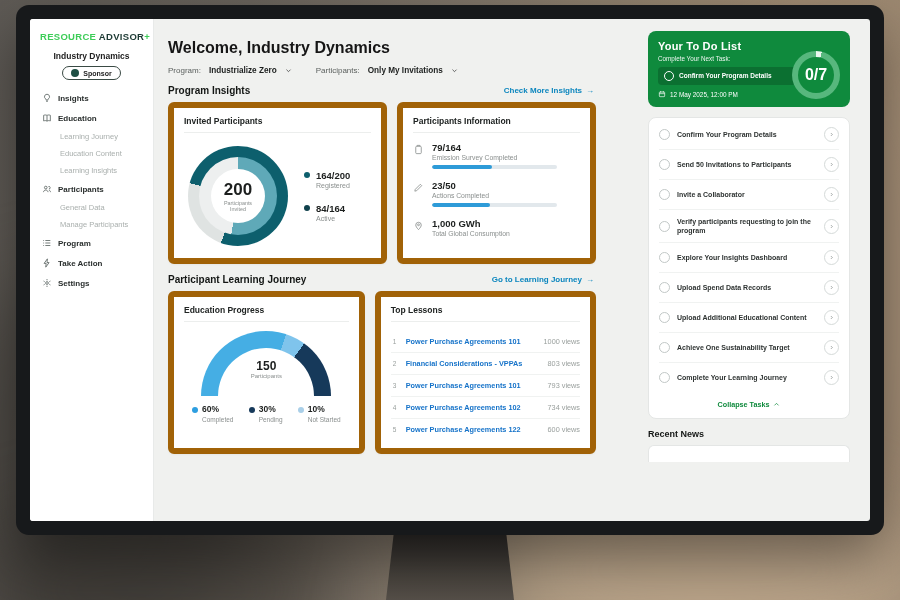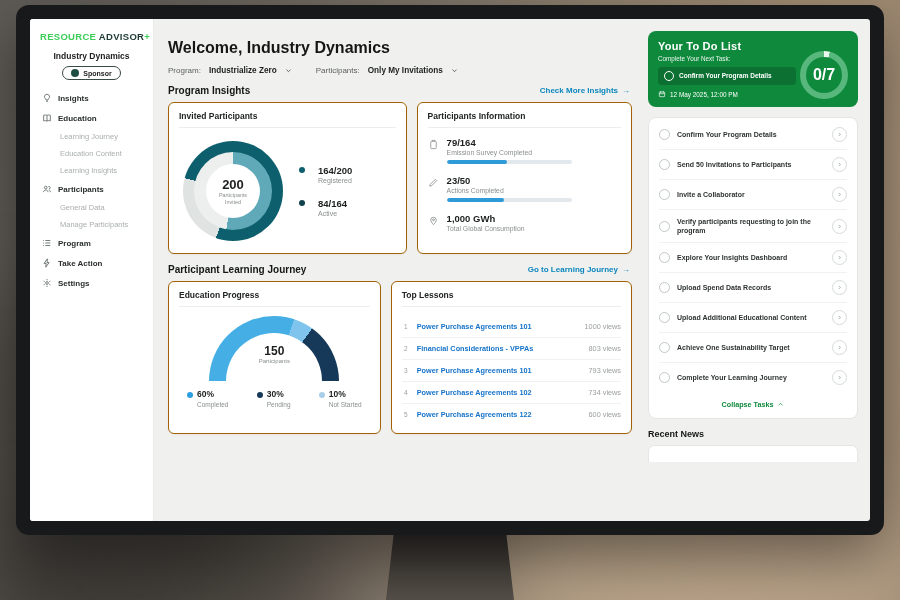--- a/index.html
+++ b/index.html
@@ -35,35 +35,35 @@
   .main{flex:1;min-width:0;padding:12px 12px 0 14px;box-sizing:border-box;}
   .welcome{font-size:16px;font-weight:bold;color:#161616;margin:8px 0 9px;}
   .filters{display:flex;gap:24px;align-items:center;font-size:8px;color:#5c615f;margin-bottom:10px;}
   .filter{display:flex;align-items:center;gap:8px;cursor:pointer;}
   .filter b{color:#1c1f1e;font-size:8.2px;}
   .filter svg{width:7px;height:7px;stroke:#333;fill:none;stroke-width:2.5;}
   .sec{display:flex;justify-content:space-between;align-items:center;margin:6px 2px 6px 0;}
   .sec-title{font-size:10px;font-weight:bold;color:#141715;}
   .sec-link{font-size:8px;font-weight:bold;color:#0b86be;display:flex;gap:4px;align-items:center;cursor:pointer;}
   .cards{display:flex;gap:10px;align-items:stretch;}
-  .card{background:#fff;border:1px solid #a16207;border-radius:6px;padding:8px 10px;box-sizing:border-box;
+  .card{background:#fff;border:6px solid #a16207;border-radius:6px;padding:8px 10px;box-sizing:border-box;
     box-shadow:0 1px 2px rgba(0,0,0,.04);}
   .card-title{font-size:8.5px;font-weight:bold;color:#20242%;color:#202423;padding-bottom:6px;border-bottom:1px solid #eceeed;margin-bottom:9px;}
 
   .card-invited{flex:1.12;}
   .invited-body{display:flex;align-items:center;gap:16px;padding:4px 0 4px 4px;}
   .donut{width:100px;height:100px;min-width:100px;position:relative;border-radius:50%;
     background:conic-gradient(#0d5f6d 0 200deg,#dfe3e2 200deg 285deg,#0d5f6d 285deg 360deg);}
   .donut-mid{position:absolute;inset:11px;border-radius:50%;background:conic-gradient(#5fa9b8 0 190deg,#edefef 190deg 360deg);}
   .donut-hole{position:absolute;inset:23px;border-radius:50%;background:#fff;display:flex;flex-direction:column;
     align-items:center;justify-content:center;text-align:center;}
-  .donut-val{font-size:13px;font-weight:bold;color:#1c1f1e;}
+  .donut-val{font-size:17px;font-weight:bold;color:#1c1f1e;}
   .donut-lbl{font-size:5.4px;color:#8a8f8e;width:42px;line-height:1.2;}
   .dleg{display:flex;flex-direction:column;gap:14px;}
-  .dleg-item{display:flex;align-items:flex-start;gap:13px;}
+  .dleg-item{display:flex;align-items:flex-start;gap:6px;}
   .dot{width:6px;height:6px;border-radius:50%;margin-top:2px;flex:none;}
   .dleg-val{font-size:9.5px;font-weight:bold;color:#1c1f1e;}
   .dleg-lbl{font-size:7px;color:#8a8f8e;margin-top:1px;}
 
   .card-info{flex:1;}
   .info-row{display:flex;gap:8px;align-items:flex-start;margin-bottom:11px;}
   .info-row svg{width:11px;height:11px;stroke:#8a8f8e;fill:none;stroke-width:1.8;margin-top:2px;flex:none;}
   .info-val{font-size:9.5px;font-weight:bold;color:#1c1f1e;}
   .info-lbl{font-size:6.8px;color:#8a8f8e;margin-top:1px;}
   .bar{width:125px;height:4px;background:#e2e8ec;border-radius:2px;margin-top:4px;overflow:hidden;}
@@ -84,21 +84,21 @@
 
   .card-lessons{flex:1.15;}
   .lrow{display:flex;align-items:center;gap:7px;padding:6px 0;border-bottom:1px solid #f0f2f1;}
   .lrow:last-child{border-bottom:none;}
   .lnum{font-size:6.5px;color:#9aa09e;width:8px;text-align:center;flex:none;}
   .ltitle{flex:1;font-size:7.3px;color:#1673c9;font-weight:600;white-space:nowrap;overflow:hidden;text-overflow:ellipsis;cursor:pointer;}
   .lviews{font-size:7.3px;color:#3c4140;font-weight:600;white-space:nowrap;}
   .lviews span{color:#9aa09e;font-weight:400;margin-left:2px;}
 
   
-  .right{width:226px;min-width:226px;padding:12px 12px 0 4px;box-sizing:border-box;}
+  .right{width:226px;min-width:226px;padding:12px 20px 0 4px;box-sizing:border-box;margin-left:36px;}
   .todo-green{background:#0f8a3d;border-radius:8px;padding:9px 10px;color:#fff;position:relative;margin-bottom:10px;}
   .tg-title{font-size:11px;font-weight:bold;letter-spacing:.2px;}
   .tg-sub{font-size:6.3px;opacity:.92;margin-top:3px;}
   .tg-task{display:flex;align-items:center;gap:5px;background:#0b7031;border-radius:4px;padding:4px 6px;margin:5px 0;width:138px;box-sizing:border-box;}
   .tg-check{width:8px;height:8px;border:1.2px solid #fff;border-radius:50%;flex:none;}
   .tg-task-label{font-size:6.5px;font-weight:bold;line-height:1.2;}
   .tg-date{display:flex;align-items:center;gap:4px;font-size:6.4px;}
   .tg-date svg{width:8px;height:8px;stroke:#fff;fill:none;stroke-width:2;}
   .tg-ring{position:absolute;right:10px;top:20px;width:48px;height:48px;border-radius:50%;
     background:conic-gradient(#eaf7ef 0 14deg,#57b77d 14deg 360deg);display:grid;place-items:center;}

